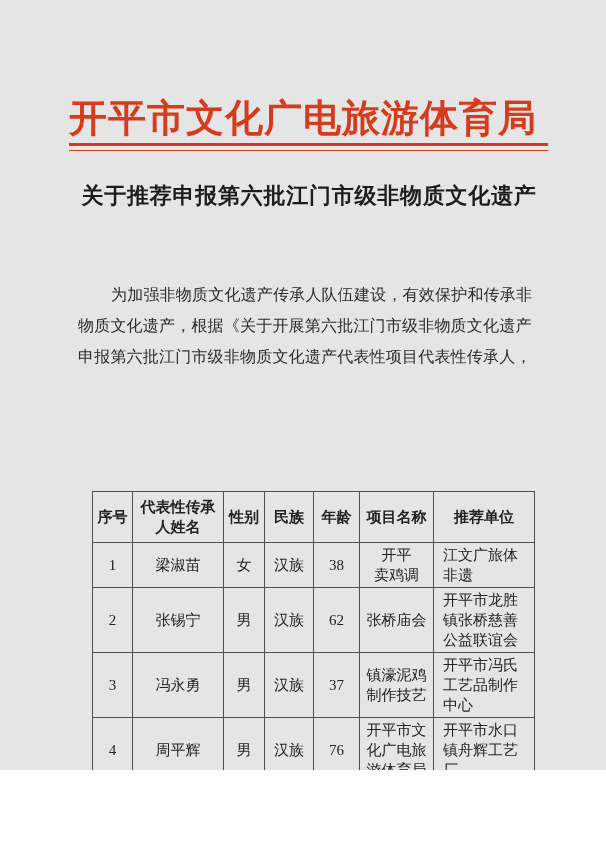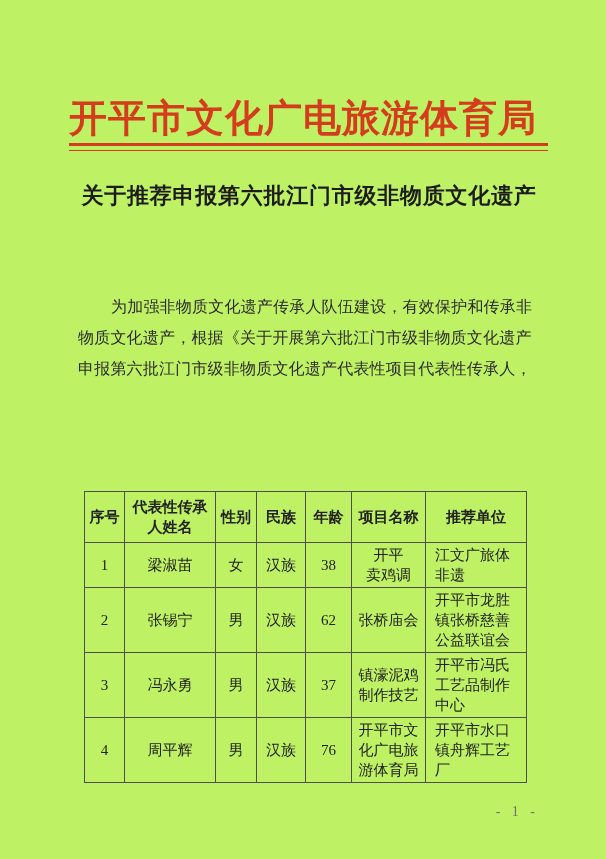--- a/index.html
+++ b/index.html
@@ -3,22 +3,22 @@
 <meta charset="utf-8">
 <style>
   html, body {
     margin: 0;
     padding: 0;
     background: #ffffff;
   }
   .page {
     position: relative;
     width: 606px;
-    height: 859px;
-    background: #bef264;
+    height: 770px;
+    background: #e5e5e5;
     overflow: hidden;
     font-family: "Liberation Serif", "DejaVu Serif", serif;
     color: #262626;
   }
   
   .letterhead {
     position: absolute;
     top: 94px;
     left: 0;
     width: 100%;
@@ -50,35 +50,35 @@
     font-weight: bold;
     font-size: 22px;
     line-height: 32px;
     letter-spacing: 0.75px;
     color: #1c1c1c;
     margin-left: 6px;
   }
   
   .body-text {
     position: absolute;
-    top: 291px;
+    top: 279px;
     left: 78px;
     width: 460px;
     font-size: 16px;
     line-height: 31px;
     letter-spacing: 0.2px;
     color: #2b2b2b;
   }
   .body-text .line { white-space: nowrap; }
   .body-text .indent { padding-left: 33px; }
   
   .doc-table {
     position: absolute;
     top: 491px;
-    left: 84px;
+    left: 92px;
     width: 442px;
     border-collapse: collapse;
     table-layout: fixed;
     font-size: 15px;
     color: #222222;
     padding-left: 20px;
   }
   .doc-table th, .doc-table td {
     border: 1px solid #4f4f4f;
     text-align: center;

